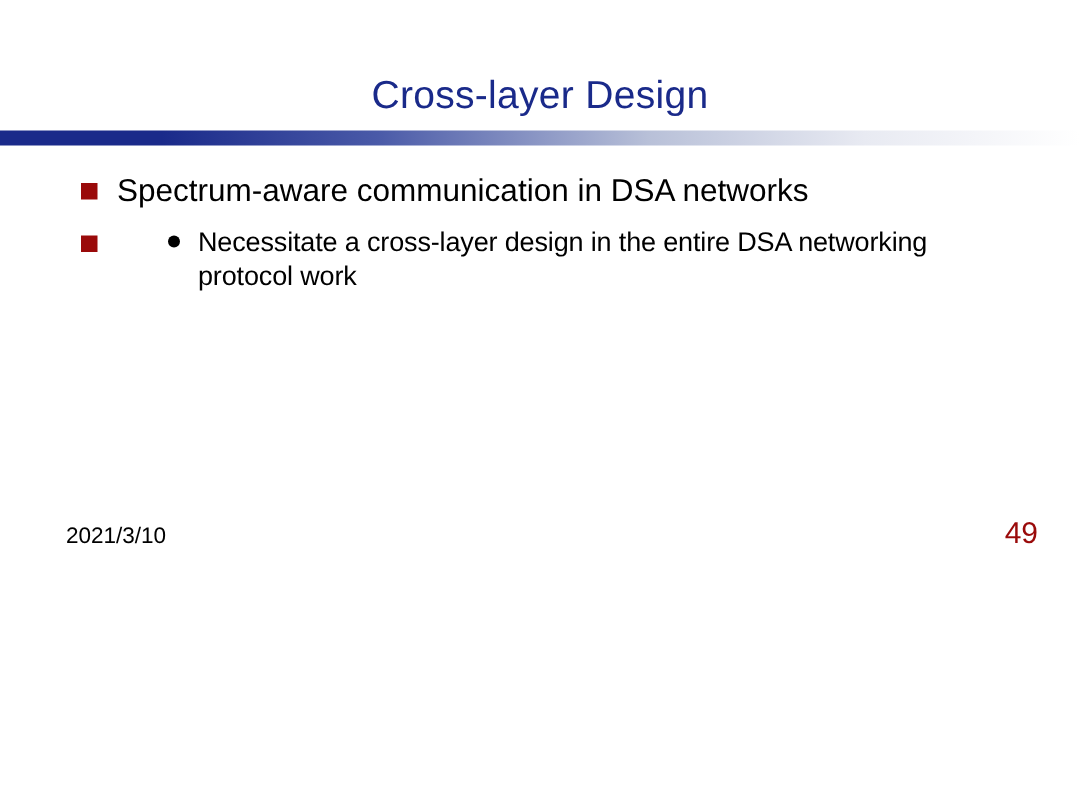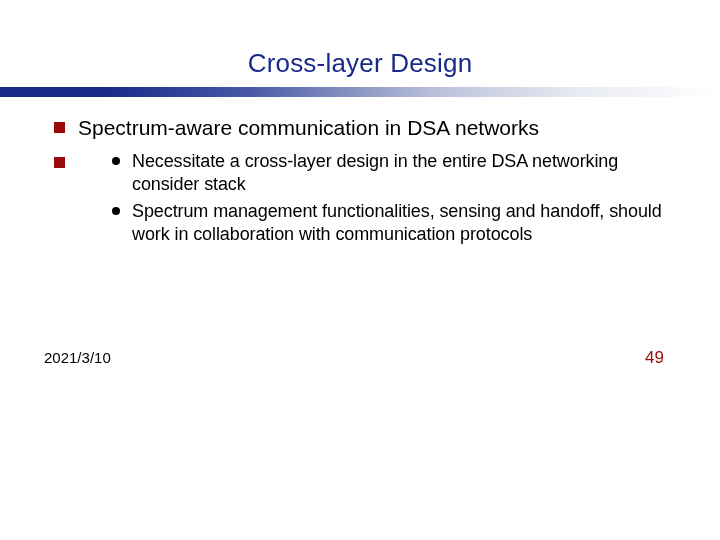--- a/index.html
+++ b/index.html
@@ -18,45 +18,42 @@
   ul.top > li::before {
     content: ""; position: absolute; left: 6px; top: 7px;
     width: 11px; height: 11px; background: #9a0a0a;
   }
   ul.sub { list-style: none; margin-top: 8px; margin-left: 34px; }
   ul.sub > li { position: relative; padding-left: 20px; font-size: 18px; color: #000; line-height: 1.28; margin-bottom: 4px; letter-spacing: -0.1px; }
   ul.sub > li::before {
     content: ""; position: absolute; left: 0; top: 7px;
     width: 8px; height: 8px; background: #000; border-radius: 50%;
   }
-  .footer { position: absolute; bottom: 28px; left: 44px; right: 56px; display: flex; justify-content: space-between; align-items: baseline; }
+  .footer { position: absolute; bottom: 28px; left: 44px; right: 28px; display: flex; justify-content: space-between; align-items: baseline; }
   .date { font-size: 15px; color: #000; }
-  .pagenum { font-size: 17px; color: #9a0a0a; }
+  .pagenum { font-size: 20px; color: #9a0a0a; }
 </style>
 </head>
 <body>
 
 <div class="slide">
   <div class="title-area">
     <h1 class="title">Cross-layer Design</h1>
   </div>
   <div class="rule"></div>
 
   <div class="content">
     <ul class="top">
       <li>
         <span>Spectrum-aware communication in DSA networks</span>
       </li>
       <li>
         <ul class="sub">
           <li>
-            <span>Necessitate a cross-layer design in the entire DSA networking consider stack</span>
-          </li>
-          <li>
-            <span>Spectrum management functionalities, sensing and handoff, should work in collaboration with communication protocols</span>
+            <span>Necessitate a cross-layer design in the entire DSA networking protocol work</span>
           </li>
         </ul>
       </li>
     </ul>
   </div>
 
   <div class="footer">
     <span class="date">2021/3/10</span>
     <span class="pagenum">49</span>
   </div>

